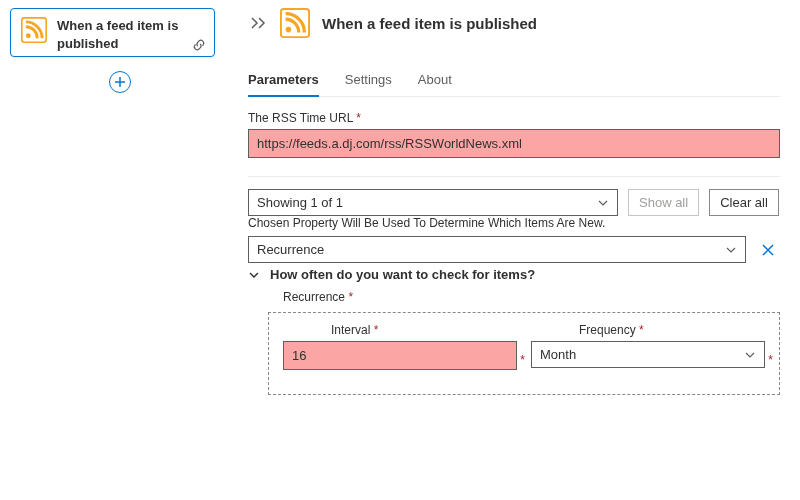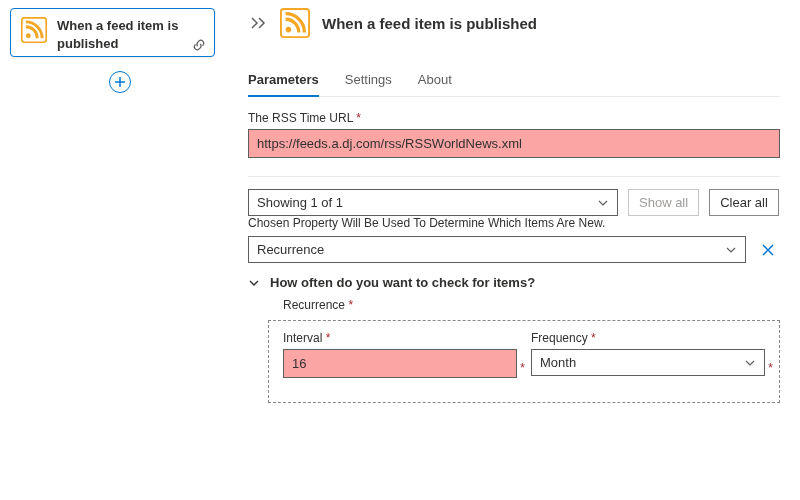--- a/index.html
+++ b/index.html
@@ -49,31 +49,31 @@
   .btn-outline {
     border:1px solid #8a8886; padding:5px 10px; font-size:13px; background:#fff;
     color:#323130; cursor:pointer;
   }
   .btn-outline.disabled { color:#a19f9d; border-color:#c8c6c4; cursor:default; }
 
   .prop-row { display:flex; gap:10px; align-items:center; margin-top:6px; }
   .prop-select { flex:1; }
   .x-remove { color:#0078d4; cursor:pointer; padding:4px; }
 
-  .accordion-head { display:flex; align-items:center; gap:10px; margin-top:12px; cursor:pointer; }
+  .accordion-head { display:flex; align-items:center; gap:10px; margin-top:4px; cursor:pointer; }
   .accordion-title { font-size:13px; font-weight:600; color:#323130; }
 
   .recur-box {
     border:1px dashed #8a8886; margin-top:8px; padding:10px 14px 14px 14px;
     margin-left:20px;
   }
   .recur-label { font-size:12px; color:#323130; margin-bottom:8px; }
   .two-col { display:flex; gap:14px; }
   .field { flex:1; position:relative; }
-  .field-label { font-size:12px; color:#323130; margin-bottom:4px; display:block; }
+  .field-label { font-size:12px; color:#323130; margin-bottom:4px; display:block;margin-left:48px; }
   .outer-req { position:absolute; right:-8px; top:30px; color:#a4262c; font-size:12px; }
 
   .chev { width:12px; height:12px; }
   svg { display:block; }
 </style>
 </head>
 <body>
 
 <div class="left-col">
   <div class="card">

